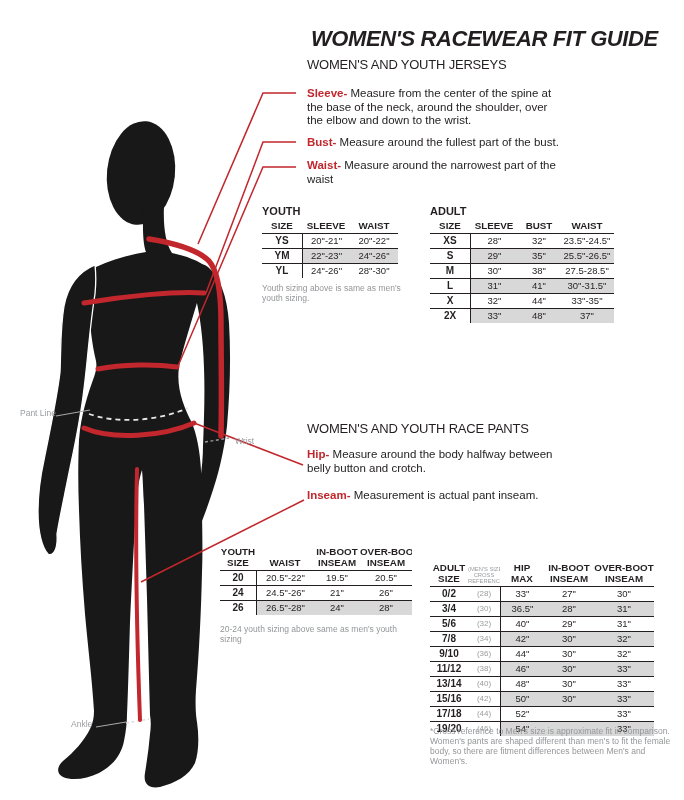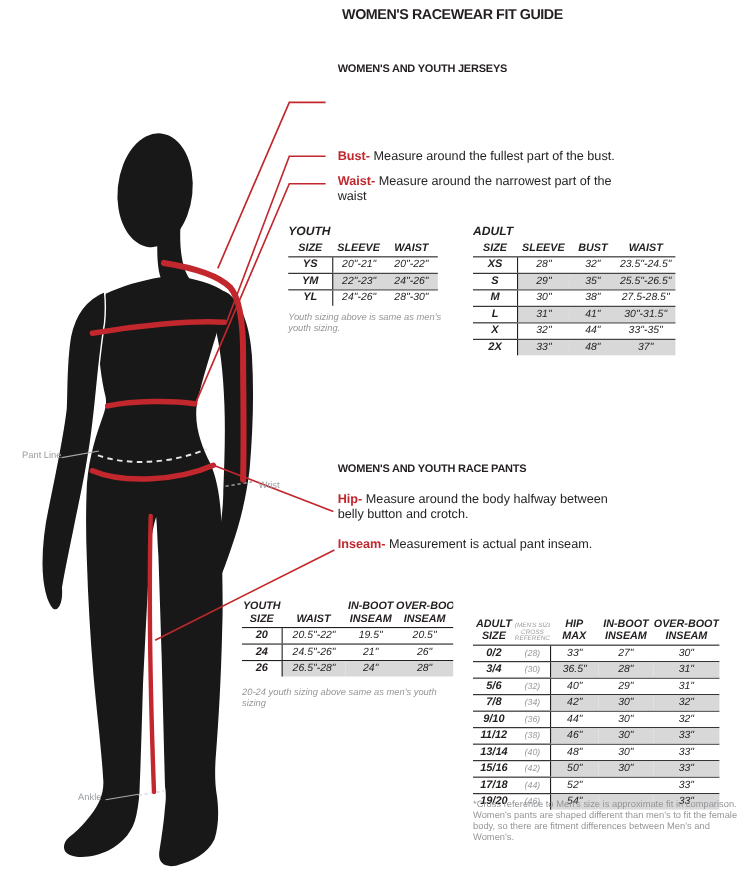--- a/index.html
+++ b/index.html
@@ -4,35 +4,35 @@
 <style>
   html,body{margin:0;padding:0;}
   body{
     width:684px;height:800px;position:relative;background:#ffffff;
     font-family:"Liberation Sans",sans-serif;color:#231f20;overflow:hidden;
   }
   .abs{position:absolute;}
   svg.fig{position:absolute;left:0;top:0;z-index:0;pointer-events:none;}
   .layer{position:absolute;left:0;top:0;z-index:1;width:684px;height:800px;}
 
-  #title{left:311px;top:5px;width:330px;font-size:13px;font-weight:bold;
-         letter-spacing:-0.4px;white-space:nowrap;}
-  .sec-heading{font-size:10px;font-weight:bold;letter-spacing:-0.2px;white-space:nowrap;}
+  #title{left:311px;top:26px;width:330px;font-size:22px;font-weight:bold;
+         font-style:italic;letter-spacing:-0.4px;white-space:nowrap;}
+  .sec-heading{font-size:13px;font-weight:normal;letter-spacing:-0.2px;white-space:nowrap;}
   #jerseys-heading{left:307px;top:57px;}
   #pants-heading{left:307px;top:421px;}
 
   .meas{font-size:11.5px;line-height:13.5px;color:#262324;}
   .meas .term{color:#c1272d;font-weight:bold;}
   #m-sleeve{left:307px;top:87px;width:248px;}
   #m-bust{left:307px;top:136px;width:302px;}
   #m-waist{left:307px;top:159px;width:252px;}
   #m-hip{left:307px;top:448px;width:258px;}
   #m-inseam{left:307px;top:489px;width:312px;}
 
-  .tbl-wrap{position:absolute;font-style:italic;}
+  .tbl-wrap{position:absolute;}
   #tbl-jersey-youth-wrap{left:262px;top:205px;width:136px;}
   #tbl-jersey-adult-wrap{left:430px;top:205px;width:184px;}
   #tbl-pants-youth-wrap{left:220px;top:546px;width:192px;}
   #tbl-pants-adult-wrap{left:430px;top:546px;width:224px;}
   .tbl-title{font-size:11px;font-weight:bold;height:15px;line-height:13px;}
 
   .row{display:flex;align-items:flex-end;}
   .row.data{border-top:1px solid #231f20;align-items:flex-start;}
   .row.data.first{border-top:1.4px solid #231f20;}
   .cell{box-sizing:border-box;text-align:center;font-size:9.5px;height:14px;
@@ -103,20 +103,24 @@
   <path d="M 296,167 L 263,167 L 178,366" fill="none" stroke="#c1272d" stroke-width="1.5"></path>
   <path d="M 194,423 L 303,465" fill="none" stroke="#c1272d" stroke-width="1.5"></path>
   <path d="M 141,582 L 304,500" fill="none" stroke="#c1272d" stroke-width="1.5"></path>
 </svg>
 
 <div class="layer">
   <div class="abs" id="title">WOMEN'S RACEWEAR FIT GUIDE</div>
 
   <div class="abs sec-heading" id="jerseys-heading">WOMEN'S AND YOUTH JERSEYS</div>
 
+  <div class="abs meas" id="m-sleeve">
+    <span class="term">Sleeve-</span>
+    <span>Measure from the center of the spine at the base of the neck, around the shoulder, over the elbow and down to the wrist.</span>
+  </div>
   <div class="abs meas" id="m-bust">
     <span class="term">Bust-</span>
     <span>Measure around the fullest part of the bust.</span>
   </div>
   <div class="abs meas" id="m-waist">
     <span class="term">Waist-</span>
     <span>Measure around the narrowest part of the waist</span>
   </div>
 
   <div class="tbl-wrap" id="tbl-jersey-youth-wrap">

